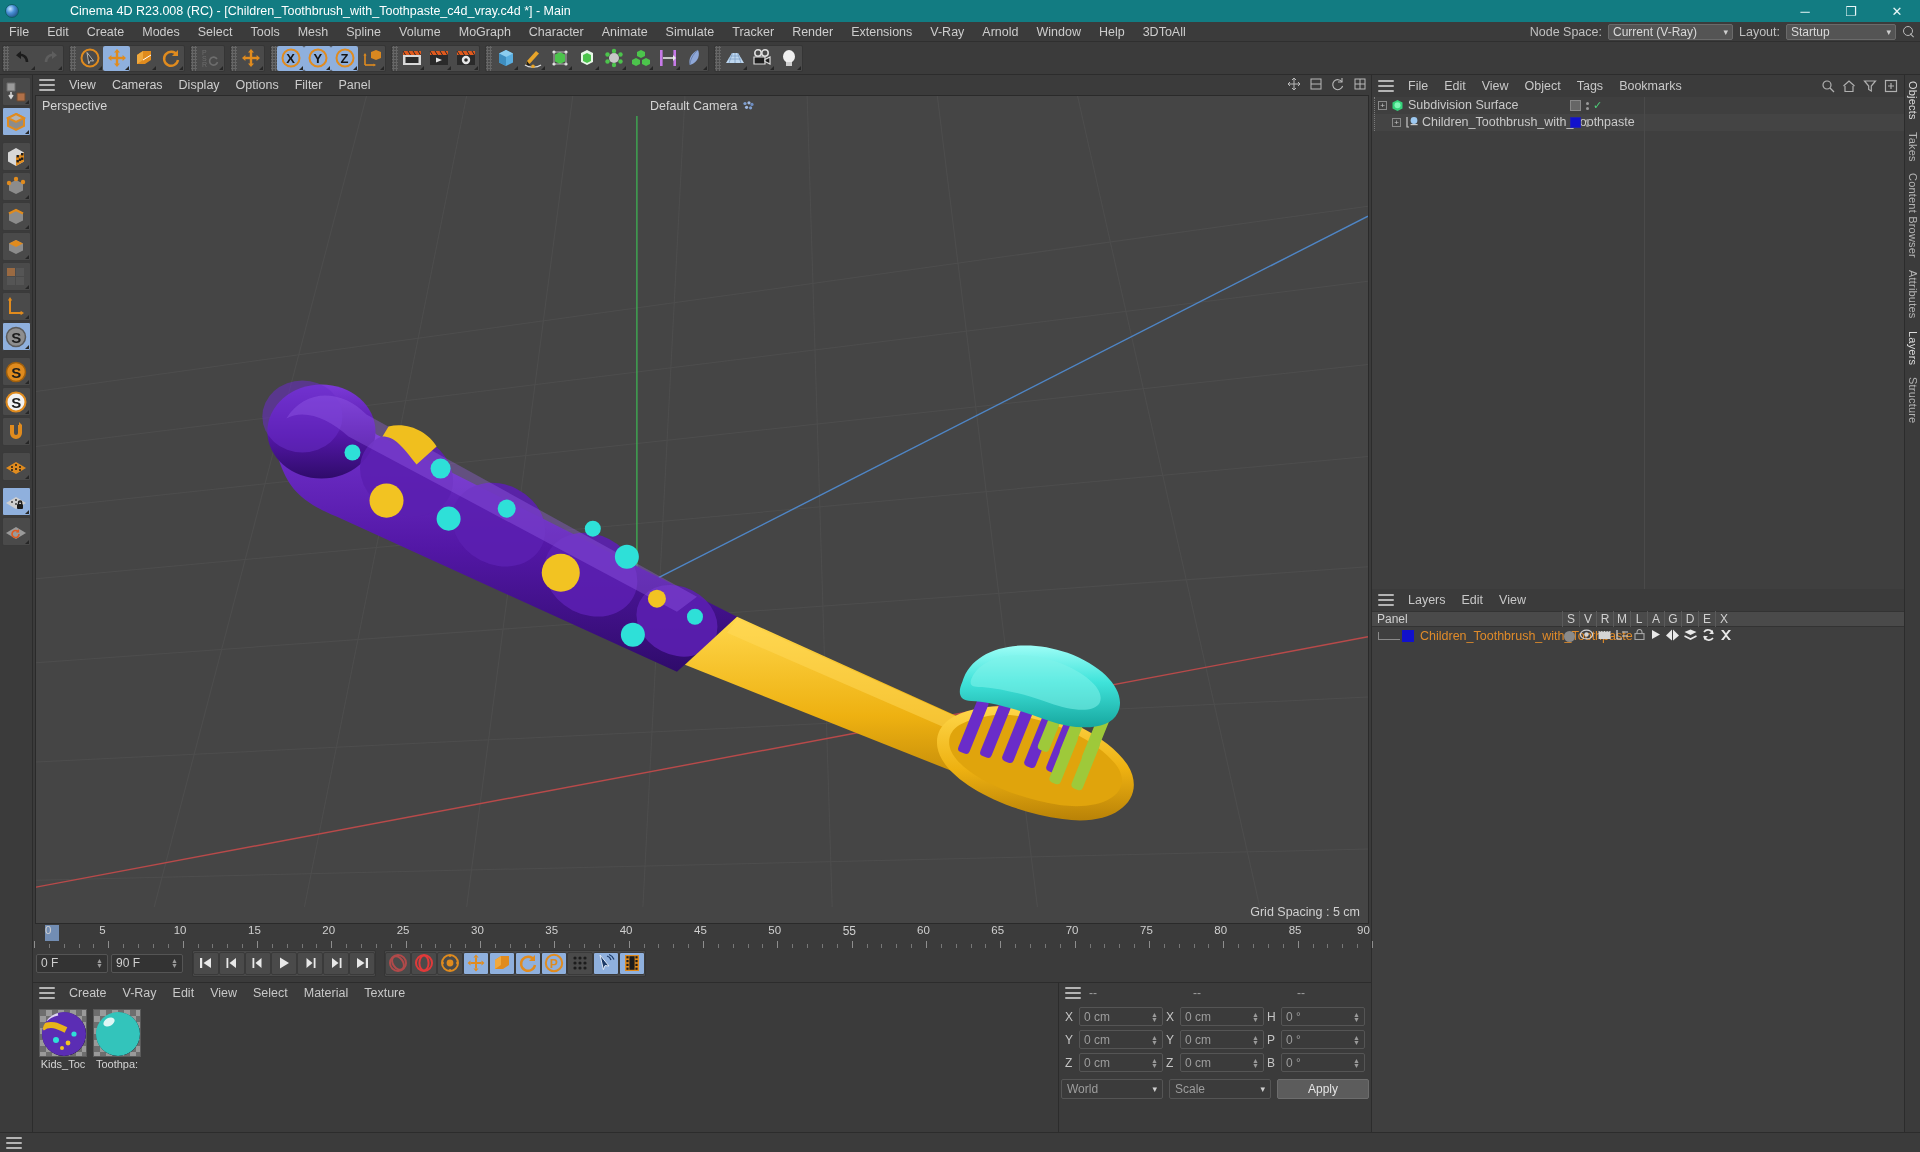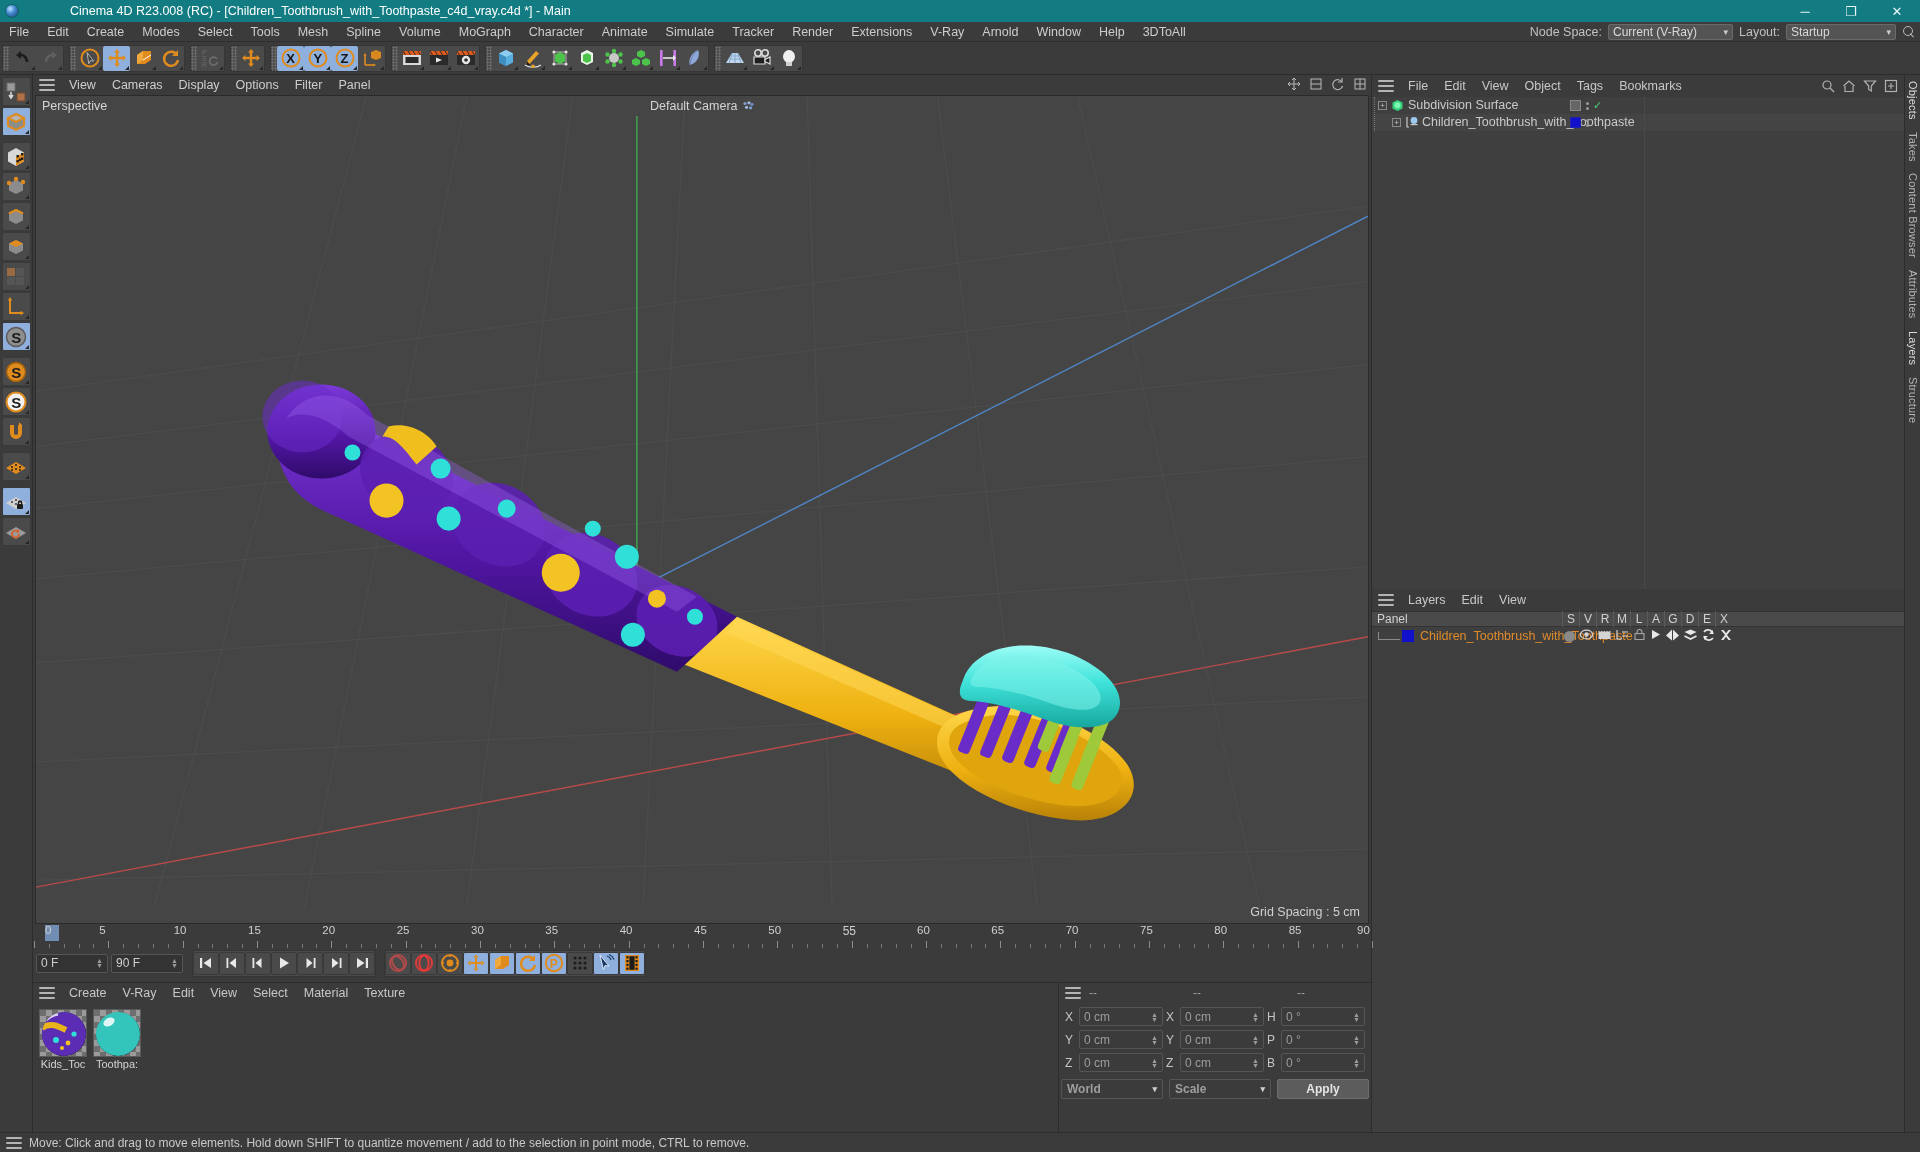--- a/index.html
+++ b/index.html
@@ -125,21 +125,21 @@
      white-space:nowrap; width:48px;}
   .coordmgr{ width:312px; flex:0 0 312px; display:flex; flex-direction:column;}
   .coord-head{ height:20px; display:flex; align-items:center; gap:0; }
   .coord-head .dd{ font-size:12px; color:#9f9f9f; }
   .coord-grid{ padding:4px 6px 4px 6px; display:flex; flex-direction:column; gap:4px;}
   .crow{ display:flex; gap:3px; align-items:center;}
   .clab{ width:11px; font-size:12px; color:#c5c5c5;}
   .cfield{ flex:1 1 0; height:19px; background:#3b3b3b; border:1px solid #555; border-radius:2px;
     display:flex; align-items:center; padding:0 4px; justify-content:space-between;
     font-size:12px; color:#9d9d9d;}
-  .crow2{ display:flex; gap:6px; margin-top:3px; padding:0 2px;font-weight:bold;}
+  .crow2{ display:flex; gap:6px; margin-top:3px; padding:0 2px;}
   .csel{ flex:1 1 0; height:20px; background:#3b3b3b; border:1px solid #555; border-radius:2px;
      display:flex; align-items:center; justify-content:space-between; padding:0 5px;
      font-size:12px; color:#9d9d9d;}
   .capply{ flex:1 1 0; height:20px; background:#5c5c5c; border:1px solid #6d6d6d; border-radius:2px;
      display:flex; align-items:center; justify-content:center; font-size:12px; color:#e4e4e4;}
 
   
   .rightcol{ width:533px; flex:0 0 533px; display:flex; flex-direction:column; background:#3b3b3b;
      border-left:1px solid #2c2c2c;}
   .om-menubar{ height:22px; display:flex; align-items:center; position:relative;}
@@ -1382,15 +1382,14 @@
         <div class="vtab">Structure</div>
       </div>
   </div>
 
   <div class="statusbar">
     <div class="hamb">
         <i></i>
         <i></i>
         <i></i>
       </div>
-    <span>Move: Click and drag to move elements. Hold down SHIFT to quantize movement / add to the selection in point mode, CTRL to remove.</span>
   </div>
 </div>
 
 </body></html>

